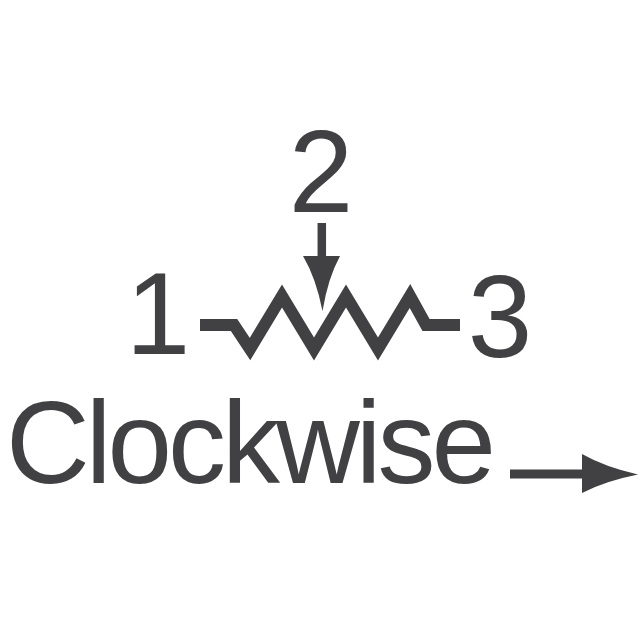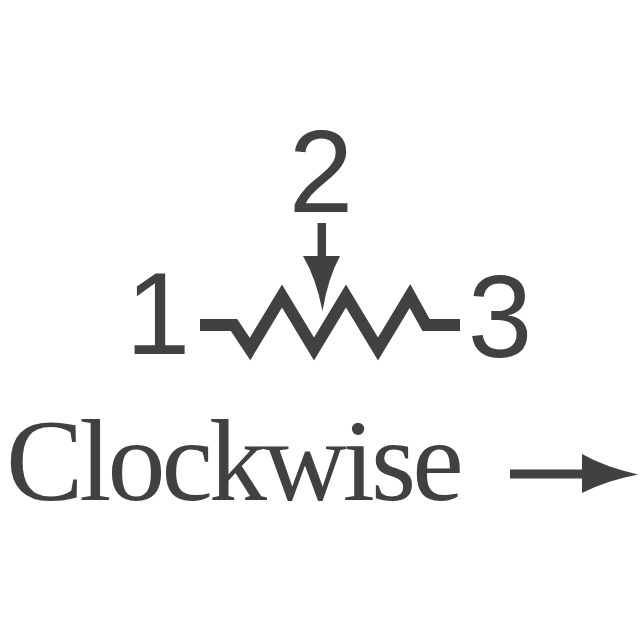--- a/index.html
+++ b/index.html
@@ -21,21 +21,21 @@
     line-height: 1;
     font-size: 116px;
     font-weight: 400;
     white-space: nowrap;
     user-select: none;
   }
   .terminal { width: 100px; text-align: center; }
   .terminal-2 { left: 271px; top: 114px; }
   .terminal-1 { left: 108px; top: 256px; }
   .terminal-3 { left: 450px; top: 259px; }
-  .clockwise  { left: 6px;   top: 403px; letter-spacing: -4px; font-family: Liberation Serif, serif; }
+  .clockwise  { left: 6px;   top: 385px; letter-spacing: -4px; }
   svg.schematic {
     position: absolute;
     left: 0; top: 0;
     width: 640px; height: 640px;
   }
   .stroke-ink { stroke: var(--ink); fill: none; }
   .fill-ink   { fill: var(--ink); stroke: none; }
 </style>
 </head>
 <body>

